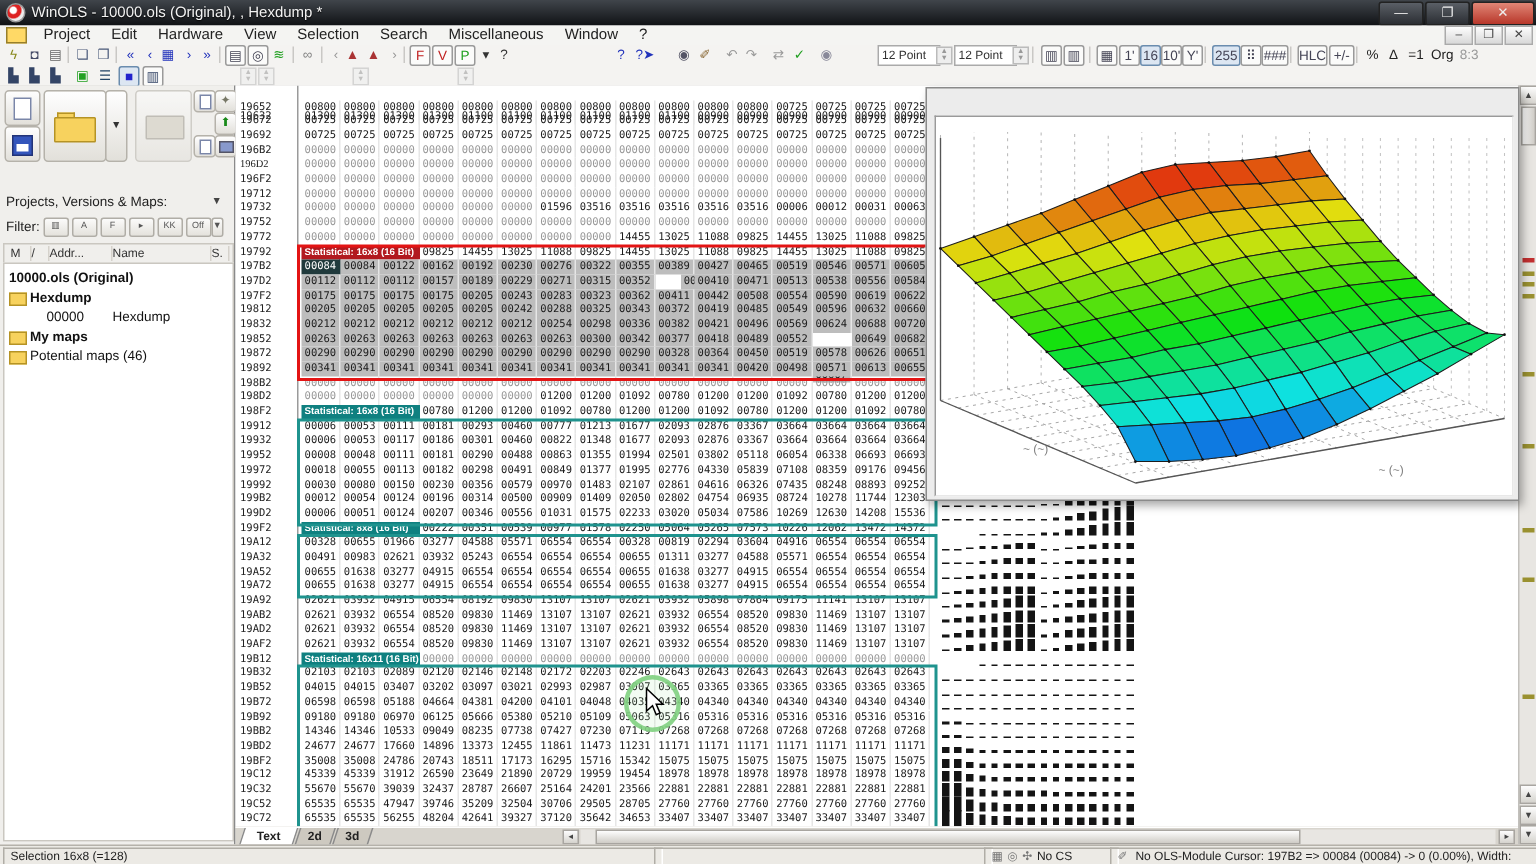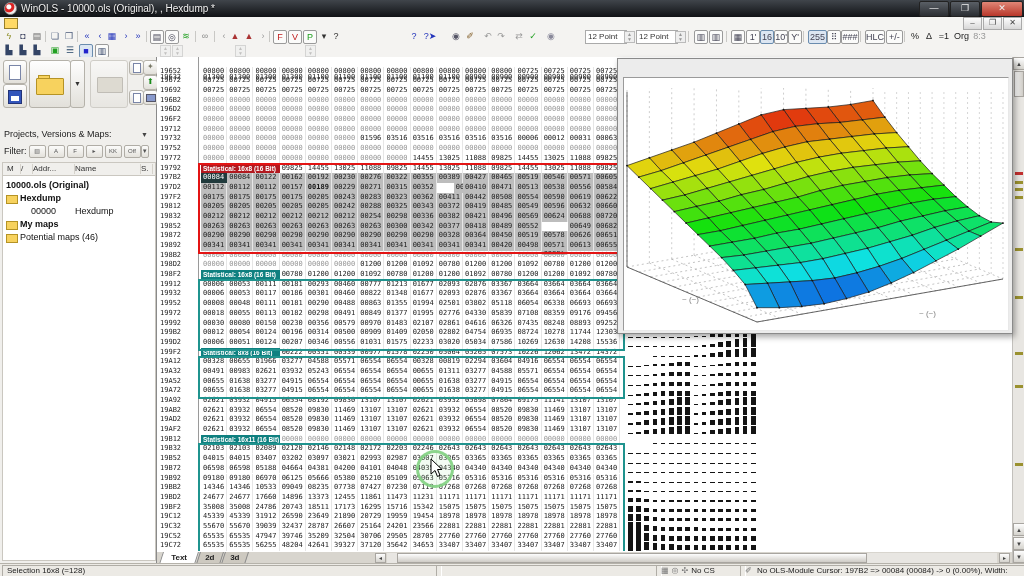--- a/index.html
+++ b/index.html
@@ -115,20 +115,21 @@
     <span class="ttl">WinOLS - 10000.ols (Original), , Hexdump *</span>
     <span class="winbtns">
       <span class="wbtn">—</span>
       <span class="wbtn">❐</span>
       <span class="wbtn close">✕</span>
     </span>
   </div>
 
   <div id="menubar">
     <span class="micon"></span>
+    <span id="menu-items"><span class="menu-item">Project</span><span class="menu-item">Edit</span><span class="menu-item">Hardware</span><span class="menu-item">View</span><span class="menu-item">Selection</span><span class="menu-item">Search</span><span class="menu-item">Miscellaneous</span><span class="menu-item">Window</span><span class="menu-item">?</span></span>
     <span class="mdibtns" id="mdi-btns">
         <span class="mdibtn">–</span>
         <span class="mdibtn">❐</span>
         <span class="mdibtn">✕</span>
       </span>
   </div>
 
   <div id="toolbar1">
       <div class="tbtn" style="left: 3px; width: 12px; color: rgb(138, 138, 32);">ϟ</div>
       <div class="tbtn" style="left: 17px; width: 12px; color: rgb(68, 74, 102);">◘</div>
@@ -381,21 +382,21 @@
           <span class="hc zero" style="left: 253.6px; width: 25.2px; height: 9.68627px; line-height: 9.68627px;">00000</span>
           <span class="hc zero" style="left: 279.8px; width: 25.2px; height: 9.68627px; line-height: 9.68627px;">00000</span>
           <span class="hc zero" style="left: 306px; width: 25.2px; height: 9.68627px; line-height: 9.68627px;">00000</span>
           <span class="hc zero" style="left: 332.2px; width: 25.2px; height: 9.68627px; line-height: 9.68627px;">00000</span>
           <span class="hc zero" style="left: 358.4px; width: 25.2px; height: 9.68627px; line-height: 9.68627px;">00000</span>
           <span class="hc zero" style="left: 384.6px; width: 25.2px; height: 9.68627px; line-height: 9.68627px;">00000</span>
           <span class="hc zero" style="left: 410.8px; width: 25.2px; height: 9.68627px; line-height: 9.68627px;">00000</span>
           <span class="hc zero" style="left: 437px; width: 25.2px; height: 9.68627px; line-height: 9.68627px;">00000</span>
         </div>
         <div class="hrow" style="top: 48.4314px; height: 9.68627px;">
-          <span class="ha" style="line-height: 9.68627px;">196D2</span>
+          <span class="ha" style="line-height: 9.68627px; font-family: Liberation Serif, serif;">196D2</span>
           <span class="hc zero" style="left: 44px; width: 25.2px; height: 9.68627px; line-height: 9.68627px;">00000</span>
           <span class="hc zero" style="left: 70.2px; width: 25.2px; height: 9.68627px; line-height: 9.68627px;">00000</span>
           <span class="hc zero" style="left: 96.4px; width: 25.2px; height: 9.68627px; line-height: 9.68627px;">00000</span>
           <span class="hc zero" style="left: 122.6px; width: 25.2px; height: 9.68627px; line-height: 9.68627px;">00000</span>
           <span class="hc zero" style="left: 148.8px; width: 25.2px; height: 9.68627px; line-height: 9.68627px;">00000</span>
           <span class="hc zero" style="left: 175px; width: 25.2px; height: 9.68627px; line-height: 9.68627px;">00000</span>
           <span class="hc zero" style="left: 201.2px; width: 25.2px; height: 9.68627px; line-height: 9.68627px;">00000</span>
           <span class="hc zero" style="left: 227.4px; width: 25.2px; height: 9.68627px; line-height: 9.68627px;">00000</span>
           <span class="hc zero" style="left: 253.6px; width: 25.2px; height: 9.68627px; line-height: 9.68627px;">00000</span>
           <span class="hc zero" style="left: 279.8px; width: 25.2px; height: 9.68627px; line-height: 9.68627px;">00000</span>
@@ -536,21 +537,21 @@
           <span class="hc sel" style="left: 384.6px; width: 25.2px; height: 9.68627px; line-height: 9.68627px;">00546</span>
           <span class="hc sel" style="left: 410.8px; width: 25.2px; height: 9.68627px; line-height: 9.68627px;">00571</span>
           <span class="hc sel" style="left: 437px; width: 25.2px; height: 9.68627px; line-height: 9.68627px;">00605</span>
         </div>
         <div class="hrow" style="top: 125.922px; height: 9.68627px;">
           <span class="ha" style="line-height: 9.68627px;">197D2</span>
           <span class="hc sel" style="left: 44px; width: 25.2px; height: 9.68627px; line-height: 9.68627px;">00112</span>
           <span class="hc sel" style="left: 70.2px; width: 25.2px; height: 9.68627px; line-height: 9.68627px;">00112</span>
           <span class="hc sel" style="left: 96.4px; width: 25.2px; height: 9.68627px; line-height: 9.68627px;">00112</span>
           <span class="hc sel" style="left: 122.6px; width: 25.2px; height: 9.68627px; line-height: 9.68627px;">00157</span>
-          <span class="hc sel" style="left: 148.8px; width: 25.2px; height: 9.68627px; line-height: 9.68627px; font-weight: bold;">00189</span>
+          <span class="hc sel" style="left: 148.8px; width: 25.2px; height: 9.68627px; line-height: 9.68627px;">00189</span>
           <span class="hc sel" style="left: 175px; width: 25.2px; height: 9.68627px; line-height: 9.68627px;">00229</span>
           <span class="hc sel" style="left: 201.2px; width: 25.2px; height: 9.68627px; line-height: 9.68627px;">00271</span>
           <span class="hc sel" style="left: 227.4px; width: 25.2px; height: 9.68627px; line-height: 9.68627px;">00315</span>
           <span class="hc sel" style="left: 253.6px; width: 25.2px; height: 9.68627px; line-height: 9.68627px;">00352</span>
           <span class="hc sel" style="left: 279.8px; width: 25.2px; height: 9.68627px; line-height: 9.68627px; margin-left: 17px;">00380</span>
           <span class="hc sel" style="left: 306px; width: 25.2px; height: 9.68627px; line-height: 9.68627px;">00410</span>
           <span class="hc sel" style="left: 332.2px; width: 25.2px; height: 9.68627px; line-height: 9.68627px;">00471</span>
           <span class="hc sel" style="left: 358.4px; width: 25.2px; height: 9.68627px; line-height: 9.68627px;">00513</span>
           <span class="hc sel" style="left: 384.6px; width: 25.2px; height: 9.68627px; line-height: 9.68627px;">00538</span>
           <span class="hc sel" style="left: 410.8px; width: 25.2px; height: 9.68627px; line-height: 9.68627px;">00556</span>

